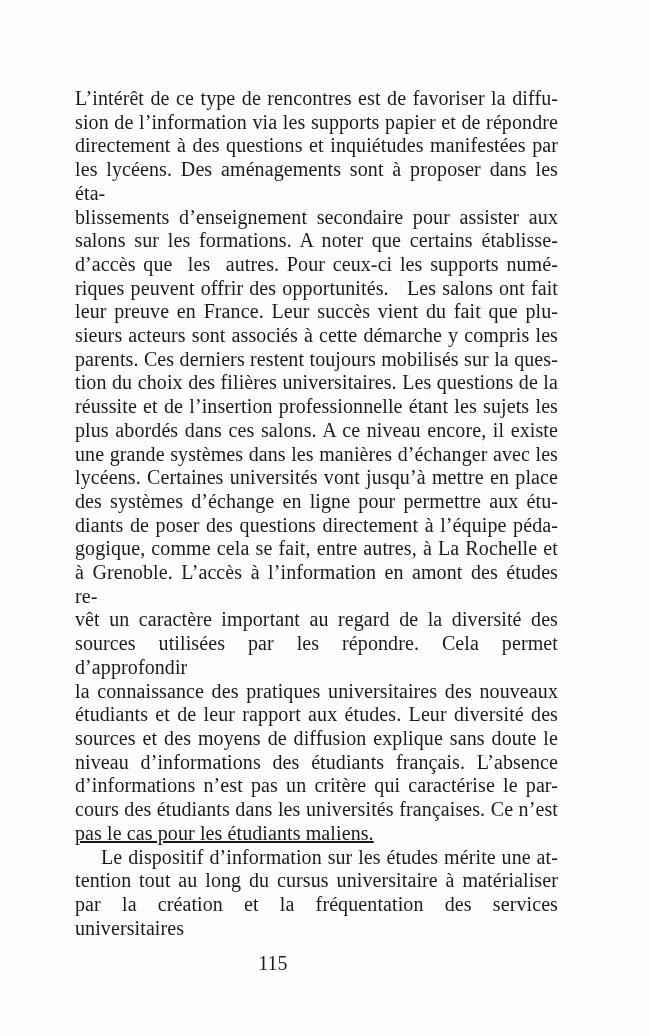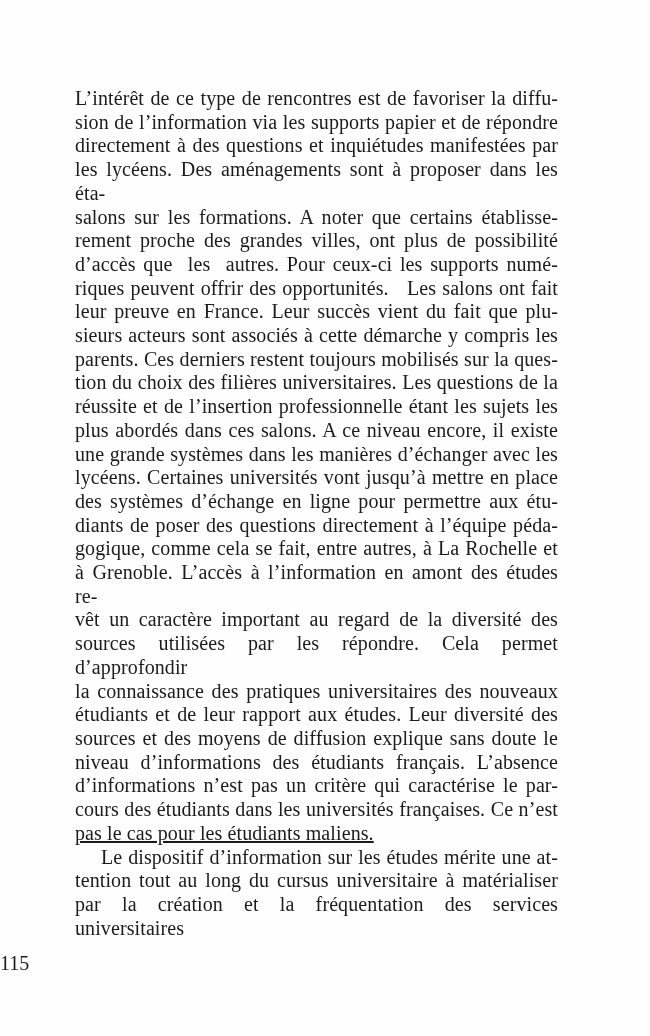--- a/index.html
+++ b/index.html
@@ -37,35 +37,36 @@
     text-decoration: underline;
   }
   .line.indent {
     text-indent: 26px;
   }
   .page-number {
     position: absolute;
     top: 952px;
     left: 0;
     width: 546px;
+    text-align: center;
     font-size: 20px;
     line-height: 23.7px;
   }
 </style>
 </head>
 <body>
 
 <div class="page">
   <div class="text-block">
     <div class="line">L’intérêt de ce type de rencontres est de favoriser la diffu-</div>
     <div class="line">sion de l’information via les supports papier et de répondre</div>
     <div class="line">directement à des questions et inquiétudes manifestées par</div>
     <div class="line">les lycéens. Des aménagements sont à proposer dans les éta-</div>
+    <div class="line">blissements d’enseignement secondaire pour assister aux</div>
     <div class="line">salons sur les formations. A noter que certains établisse-</div>
-    <div class="line">rement proche des grandes villes, ont plus de possibilité</div>
     <div class="line">d’accès que&nbsp; les&nbsp; autres. Pour ceux-ci les supports numé-</div>
     <div class="line">riques peuvent offrir des opportunités.&nbsp;&nbsp; Les salons ont fait</div>
     <div class="line">leur preuve en France. Leur succès vient du fait que plu-</div>
     <div class="line">sieurs acteurs sont associés à cette démarche y compris les</div>
     <div class="line">parents. Ces derniers restent toujours mobilisés sur la ques-</div>
     <div class="line">tion du choix des filières universitaires. Les questions de la</div>
     <div class="line">réussite et de l’insertion professionnelle étant les sujets les</div>
     <div class="line">plus abordés dans ces salons. A ce niveau encore, il existe</div>
     <div class="line">une grande systèmes dans les manières d’échanger avec les</div>
     <div class="line">lycéens. Certaines universités vont jusqu’à mettre en place</div>

